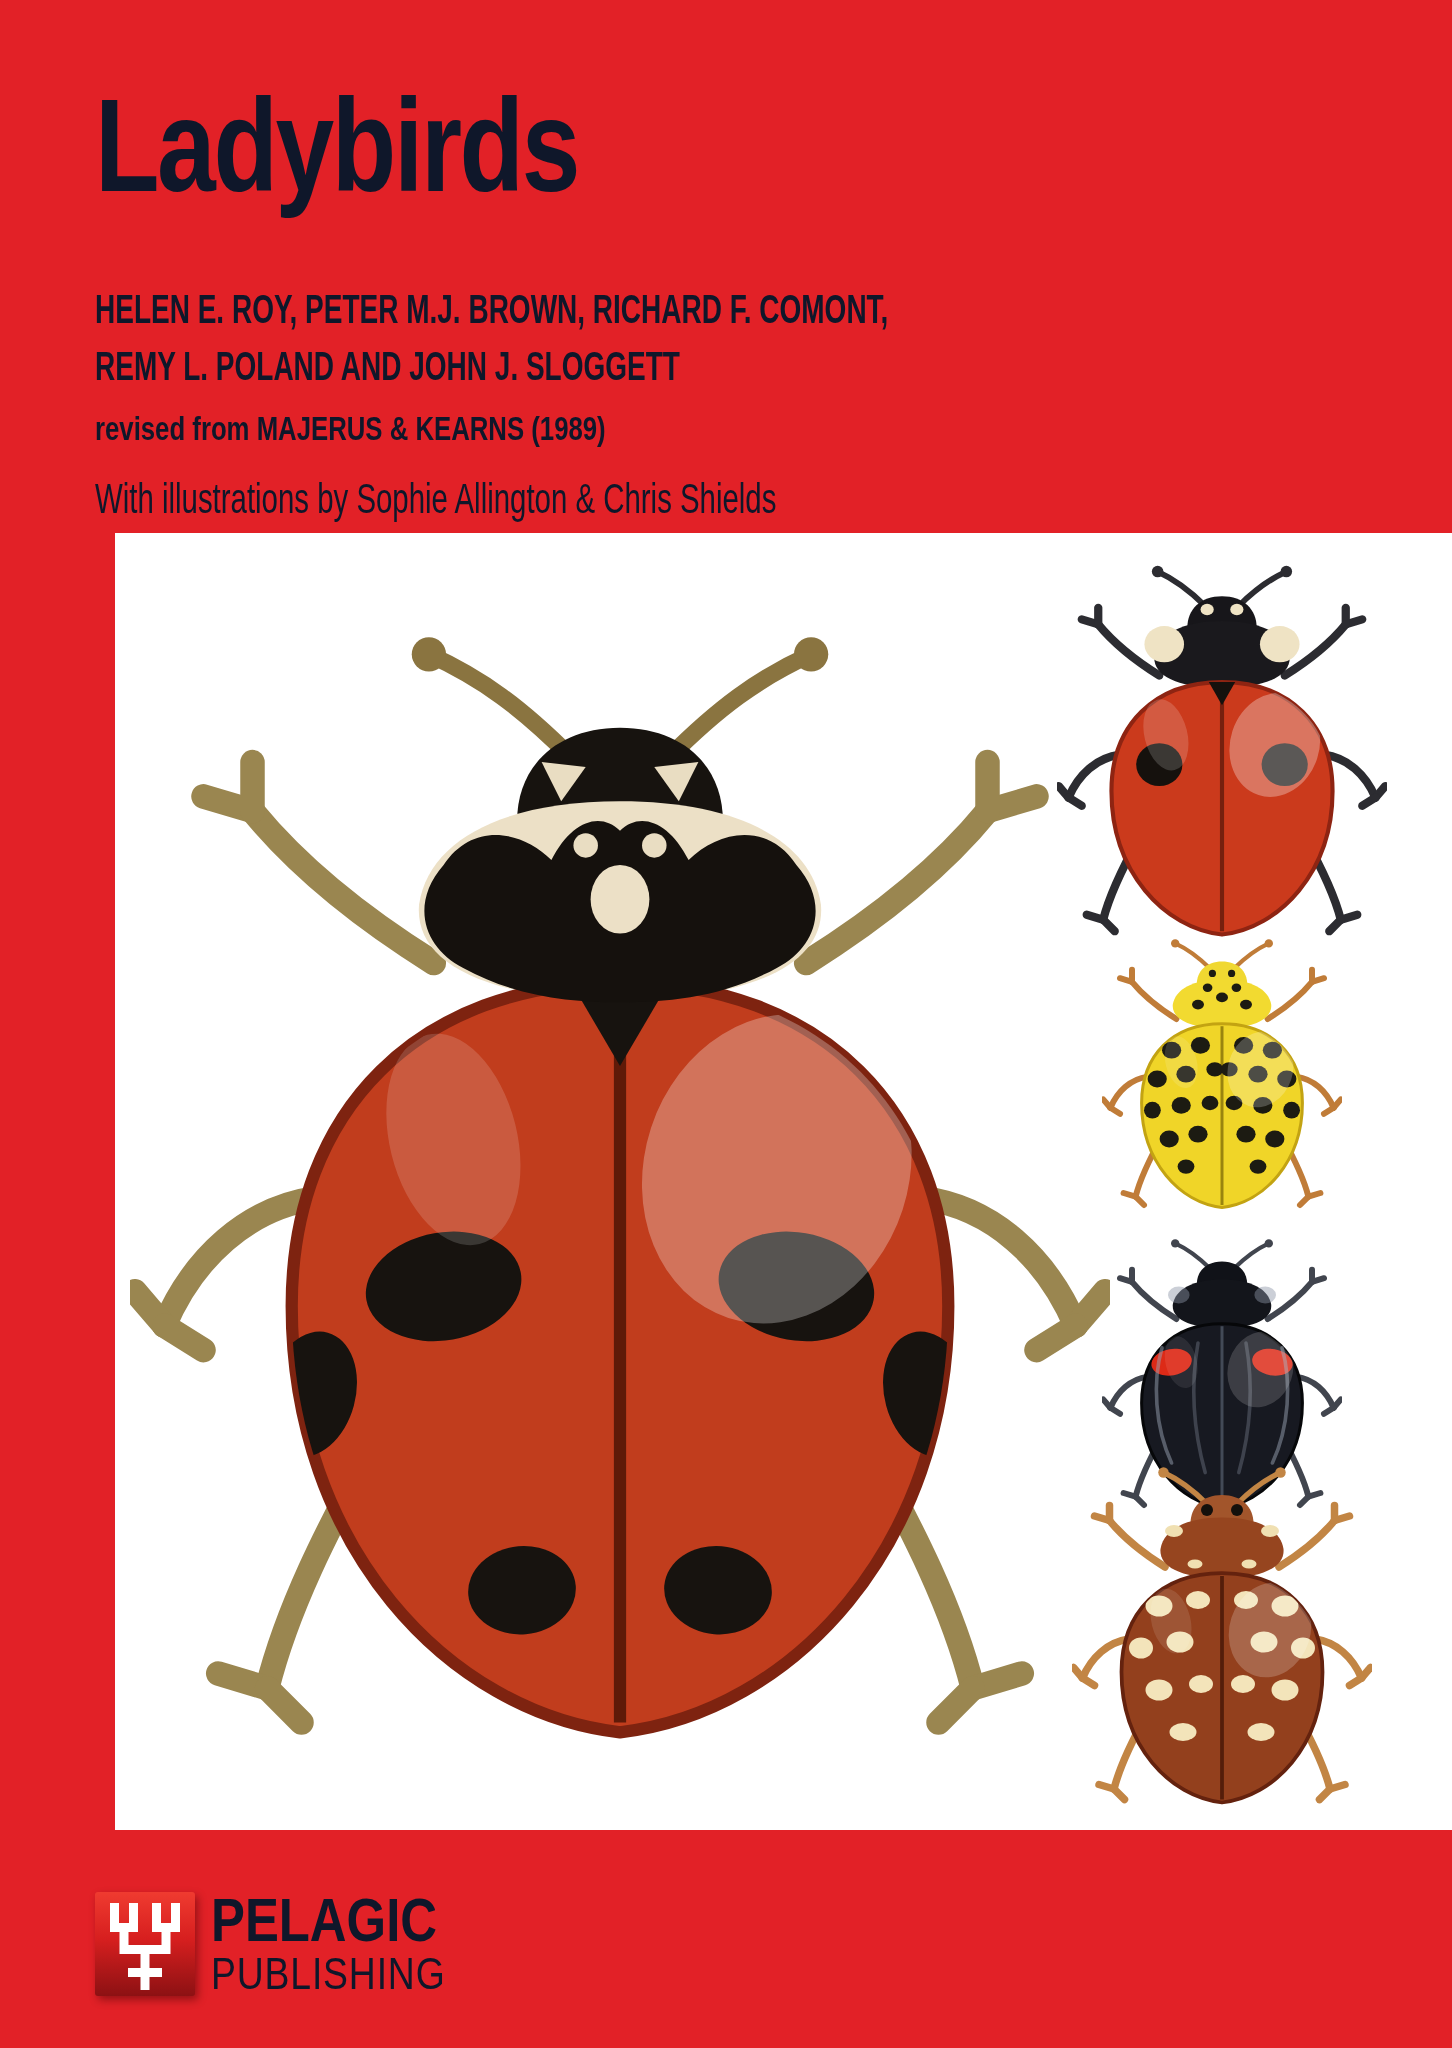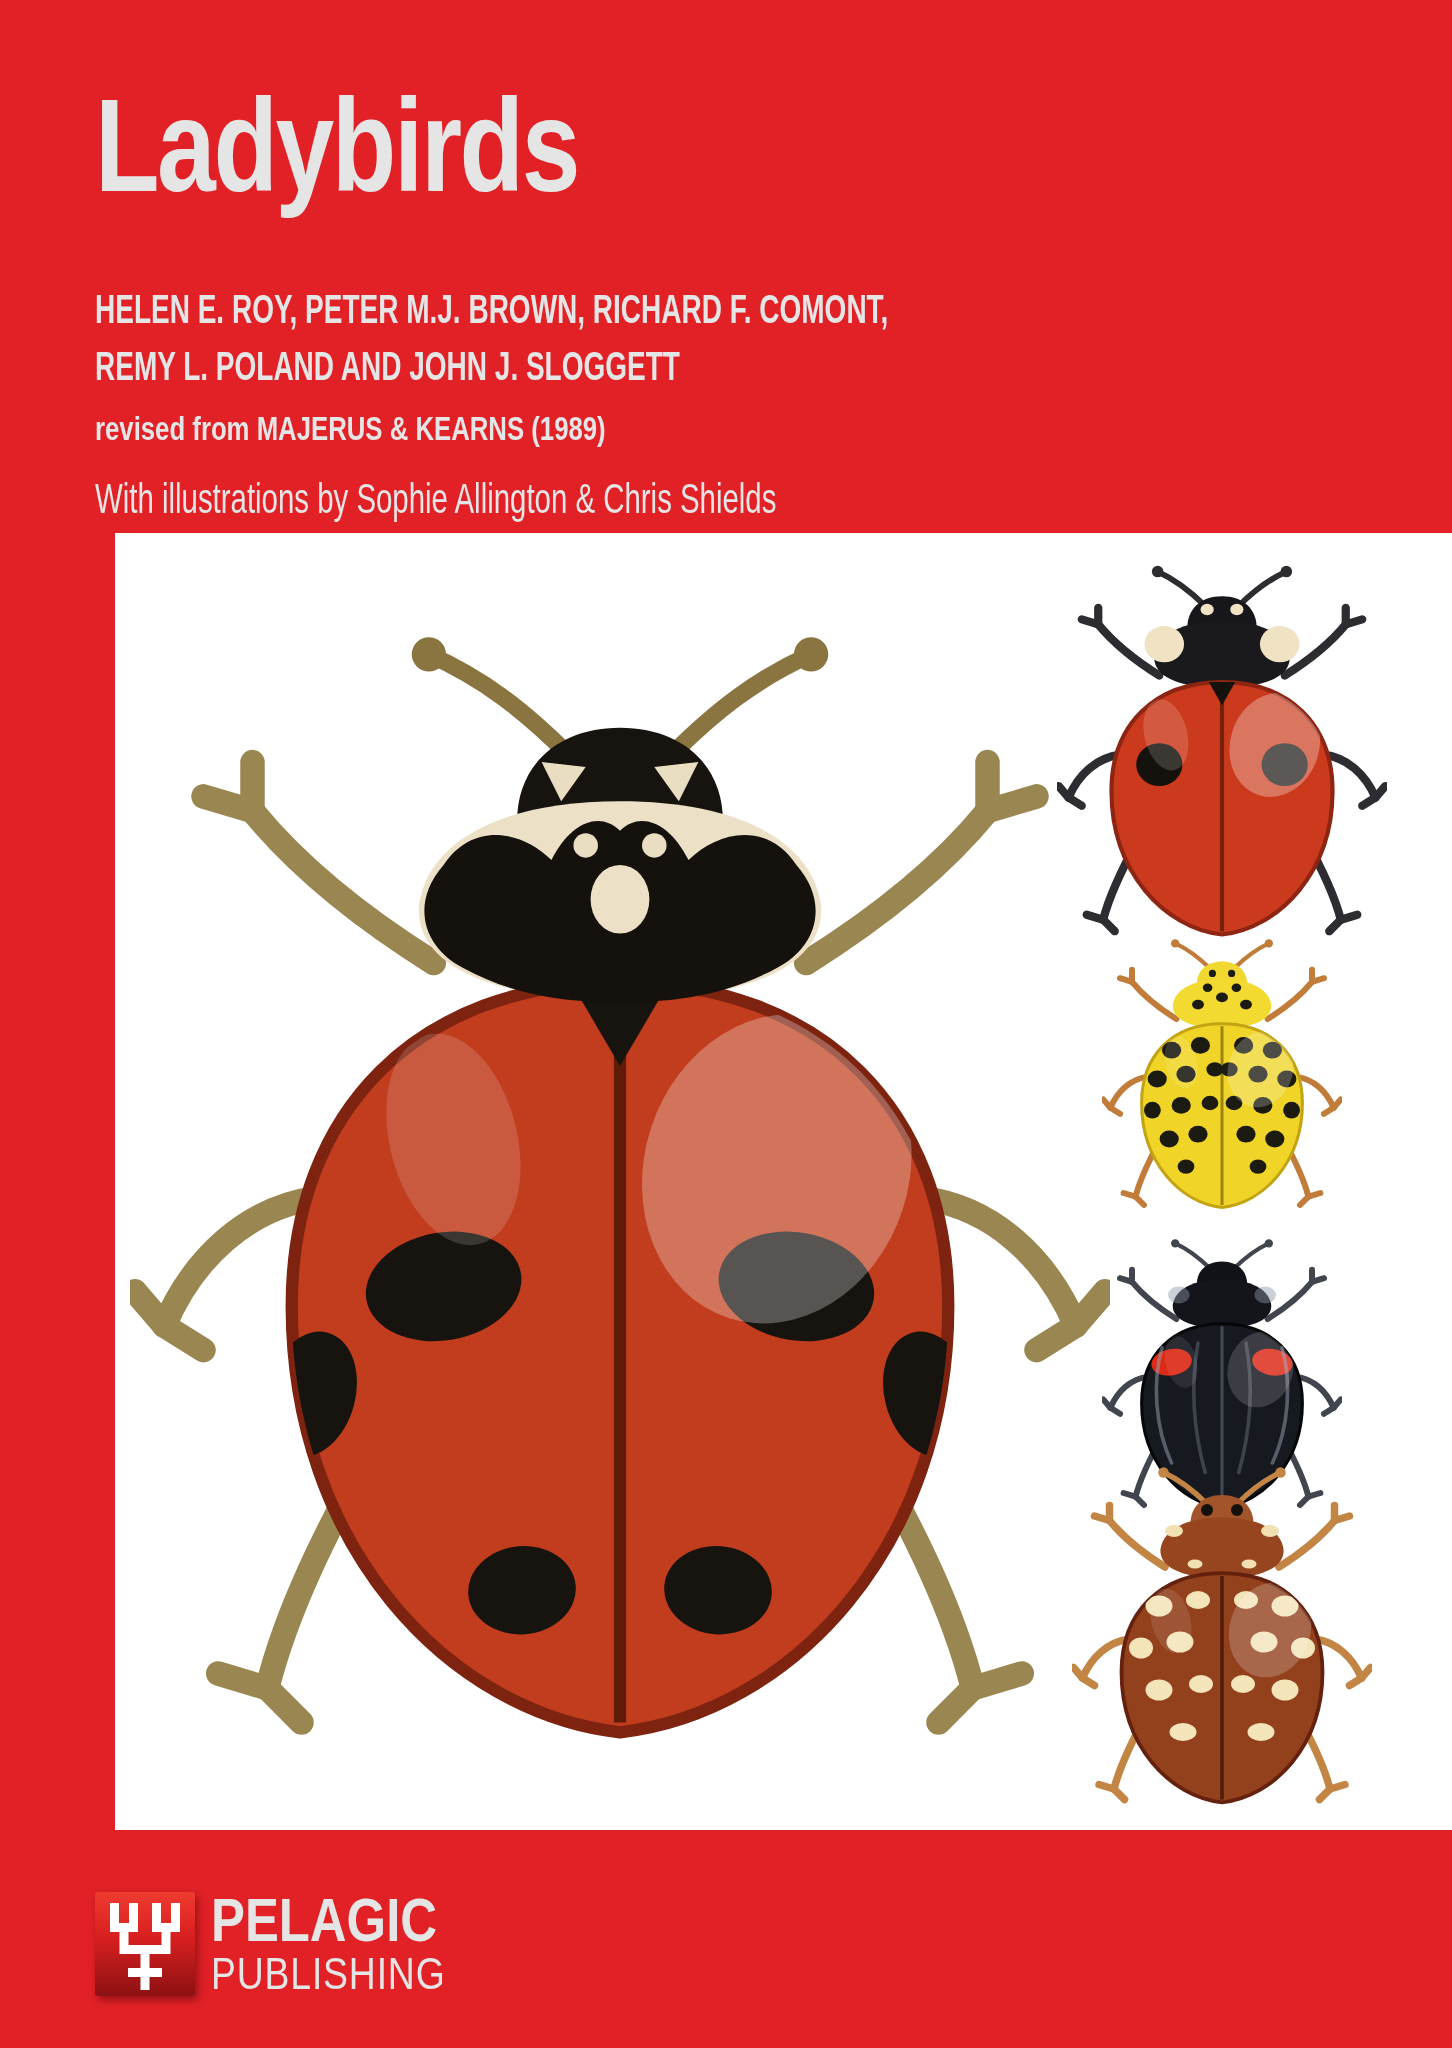--- a/index.html
+++ b/index.html
@@ -51,21 +51,21 @@
         transform:scaleX(.83);transform-origin:left center;white-space:nowrap;}
   .series{text-align:right;margin-top:16px;}
   .series1{font-size:46px;font-weight:700;white-space:nowrap;
            transform:scaleX(.83);transform-origin:right center;}
   .series2{font-size:46px;font-weight:400;margin-top:14px;white-space:nowrap;
            transform:scaleX(.81);transform-origin:right center;}
 </style>
 </head>
 <body>
 
-<div class="cover" style="color: #e5e5e5;">
+<div class="cover" style="color: #0f172a;">
 
   <header class="header">
     <h1 class="title">Ladybirds</h1>
     <div class="authors">
       <div>HELEN E. ROY, PETER M.J. BROWN, RICHARD F. COMONT,</div>
       <div>REMY L. POLAND AND JOHN J. SLOGGETT</div>
     </div>
     <div class="revised">revised from MAJERUS &amp; KEARNS (1989)</div>
     <div class="illus">With illustrations by Sophie Allington &amp; Chris Shields</div>
   </header>

